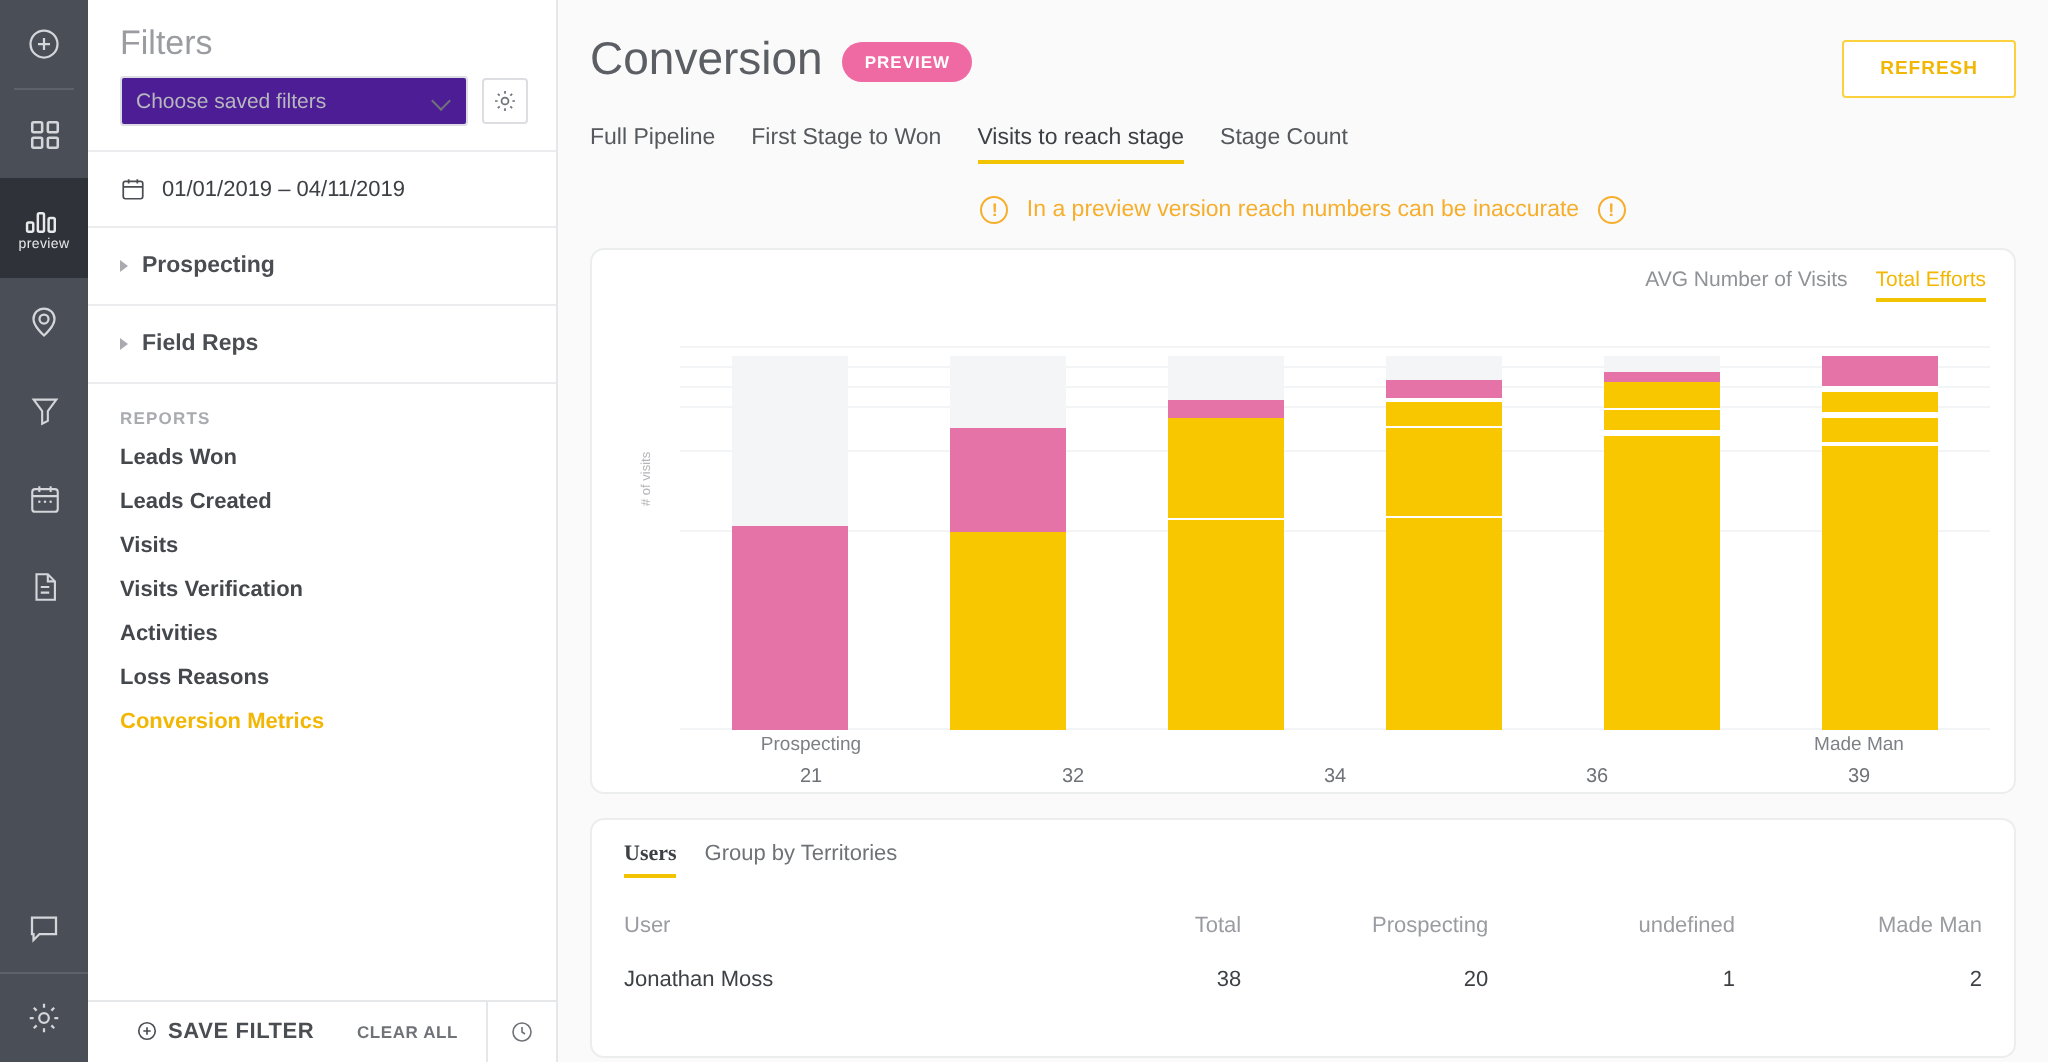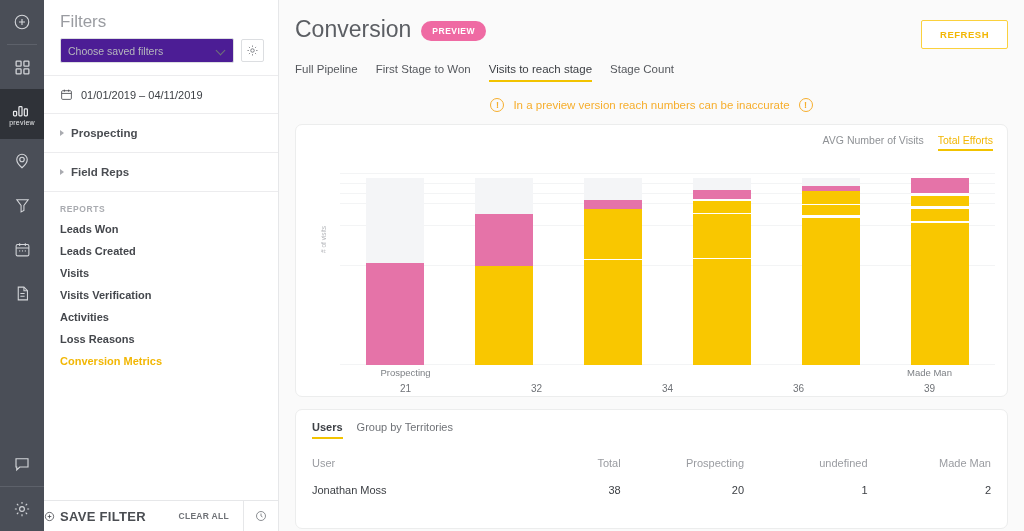--- a/index.html
+++ b/index.html
@@ -91,22 +91,22 @@
     font-size: 11px; color: #44474c; font-weight: 600;
     padding: 5px 16px;
   }
   .report-item.active { color: #f2b705; }
   .filters-spacer { flex: 1 1 auto; }
   .filters-foot {
     height: 31px; border-top: 1px solid #e6e7e9;
     display: flex; align-items: center;
   }
   .save-filter {
-    display: flex; align-items: center; gap: 5px;
-    padding-left: 0; font-size: 13px; font-weight: 700;
+    display: flex; align-items: flex-start; gap: 5px;
+    padding-left: 24px; font-size: 11px; font-weight: 700;
     color: #4a4d52; letter-spacing: .3px;
   }
   .foot-spacer { flex: 1 1 auto; }
   .clear-all {
     font-size: 8.5px; font-weight: 700; color: #6f7277;
     letter-spacing: .3px; padding-right: 14px;
   }
   .foot-icon-cell {
     width: 35px; height: 31px;
     border-left: 1px solid #e6e7e9;
@@ -194,21 +194,21 @@
   .xname { font-size: 9.5px; color: #7d8085; height: 14px; }
   .xval { font-size: 10px; color: #6f7277; margin-top: 2px; }
 
   
   .table-card { margin-top: 12px; height: 120px; padding: 11px 16px 0 16px; }
   .tbl-tabs { display: flex; gap: 14px; }
   .tbl-tab {
     font-size: 11px; color: #6f7277; padding-bottom: 4px;
     border-bottom: 2px solid transparent;
   }
-  .tbl-tab.active { color: #3d4045; font-weight: 700; border-bottom-color: #f2c300; }
+  .tbl-tab.active { color: #3d4045; font-weight: 700; border-bottom-color: #f2c300; font-family: Liberation Serif, serif; }
   table { width: 100%; border-collapse: collapse; margin-top: 10px; }
   th {
     font-size: 11px; color: #9a9ca1; font-weight: 400;
     padding: 8px 0; text-align: right;
   }
   th:first-child { text-align: left; margin-left: 24px; }
   td {
     font-size: 11px; color: #3d4045; padding: 7px 0; text-align: right;
   }
   td:first-child { text-align: left; }

